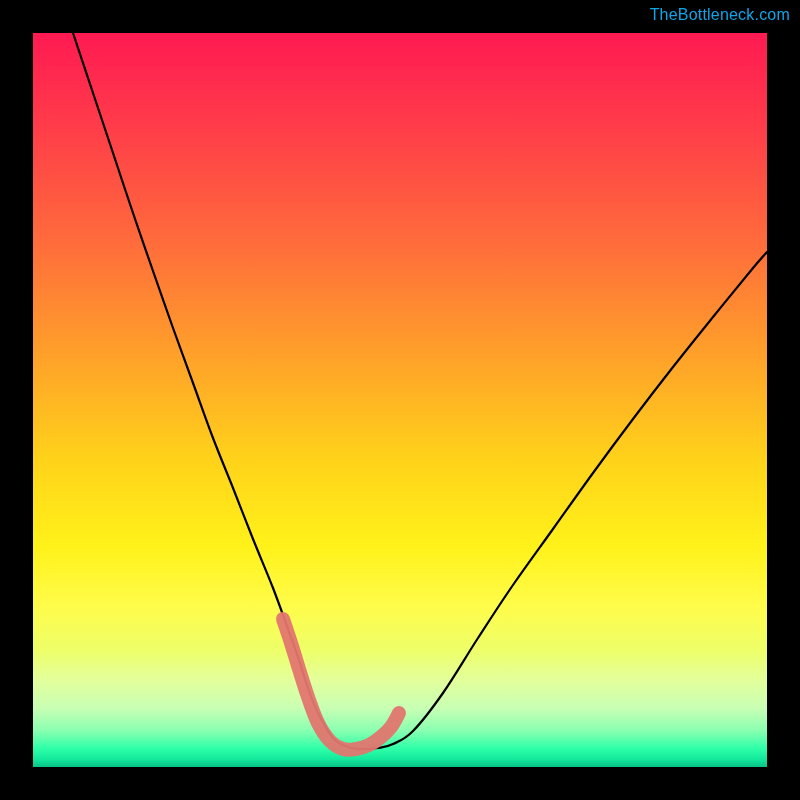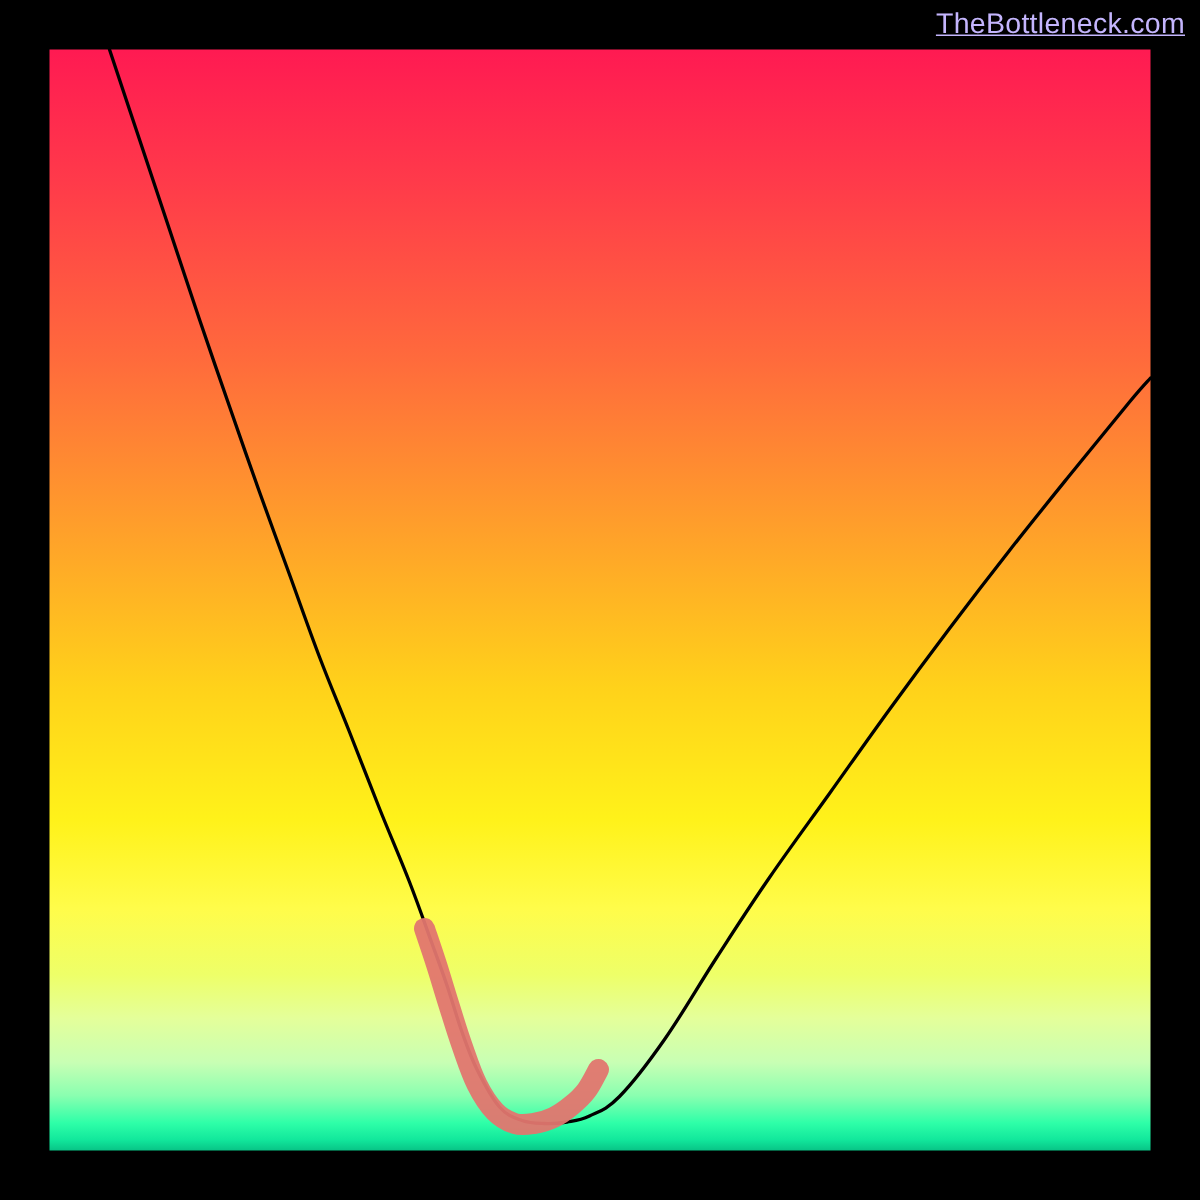--- a/index.html
+++ b/index.html
@@ -39,25 +39,24 @@
       #8affb0 95%,
       #2effa8 97.5%,
       #12e89c 99%,
       #08c486 100%
     );
   }
   .watermark {
     position: absolute;
     top: 6px;
     right: 10px;
-    color: #c4b5fd;
-    font-size: 19px;
+    color: #0ea5e9;
+    font-size: 16px;
     letter-spacing: 0.2px;
     user-select: none;
-    text-decoration: underline;
   }
   svg.curve {
     position: absolute;
     top: 0;
     left: 0;
     width: 734px;
     height: 734px;
     overflow: visible;
   }
 </style>

